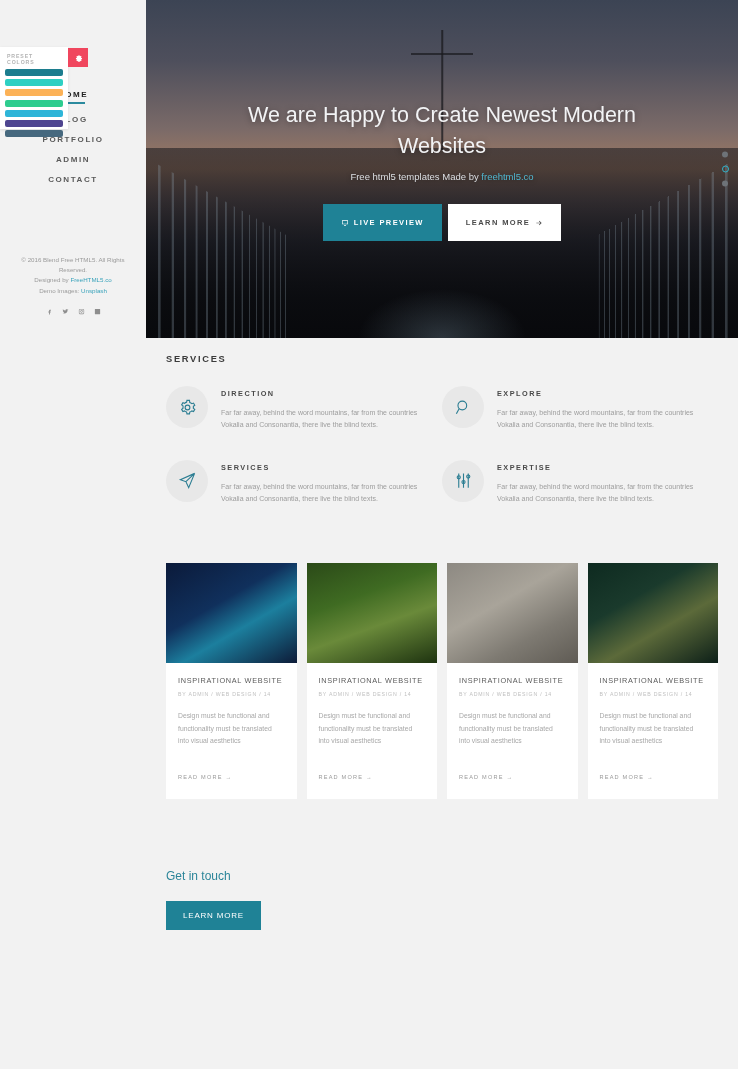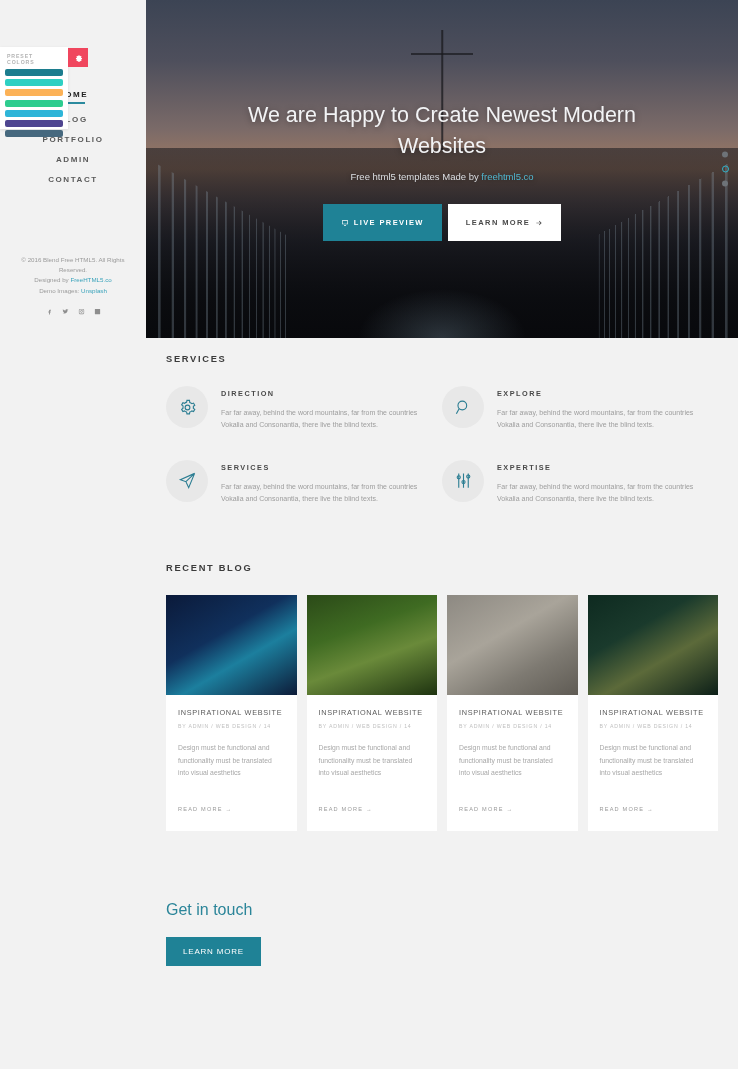--- a/index.html
+++ b/index.html
@@ -174,21 +174,21 @@
   .card-body { padding: 13px 12px 16px 12px; }
   .card-title {
     font-size: 7.3px; letter-spacing: 0.7px; color: #5a5a5a; margin-bottom: 6px;
   }
   .card-meta { font-size: 5.2px; letter-spacing: 0.8px; color: #c0c0c0; margin-bottom: 13px; }
   .card-text { font-size: 6.8px; color: #a8a8a8; line-height: 1.85; margin-bottom: 17px; }
   .card-more { font-size: 5.6px; letter-spacing: 1.2px; color: #9a9a9a; text-decoration: none; }
 
   
   .cta { padding-top: 70px; }
-  .cta-h { font-size: 16px; color: #2b8599; font-weight: normal; margin-bottom: 18px; }
+  .cta-h { font-size: 12px; color: #2b8599; font-weight: normal; margin-bottom: 18px; }
   .cta-p { font-size: 8px; color: #a2a2a2; line-height: 1.85; margin-bottom: 18px; max-width: 290px; }
   .cta-btn {
     background: #1f8296; color: #fff; border: none; cursor: pointer;
     font-size: 8px; letter-spacing: 0.8px; padding: 10px 17px;
   }
 </style>
 </head>
 <body>
 
 <div class="page">
@@ -356,21 +356,20 @@
           <div class="svc-body">
             <div class="svc-h">EXPERTISE</div>
             <div class="svc-p">Far far away, behind the word mountains, far from the countries Vokalia and Consonantia, there live the blind texts.</div>
           </div>
         </div>
 
       </div>
     </section>
 
     <section class="section blog">
-      <h2 class="section-title">RECENT BLOG</h2>
       <div class="blog-grid">
 
         <article class="card">
           <div class="card-img img1"></div>
           <div class="card-body">
             <div class="card-title">INSPIRATIONAL WEBSITE</div>
             <div class="card-meta">BY ADMIN / WEB DESIGN / 14</div>
             <div class="card-text">Design must be functional and functionality must be translated into visual aesthetics</div>
             <a class="card-more" href="#">READ MORE →</a>
           </div>

